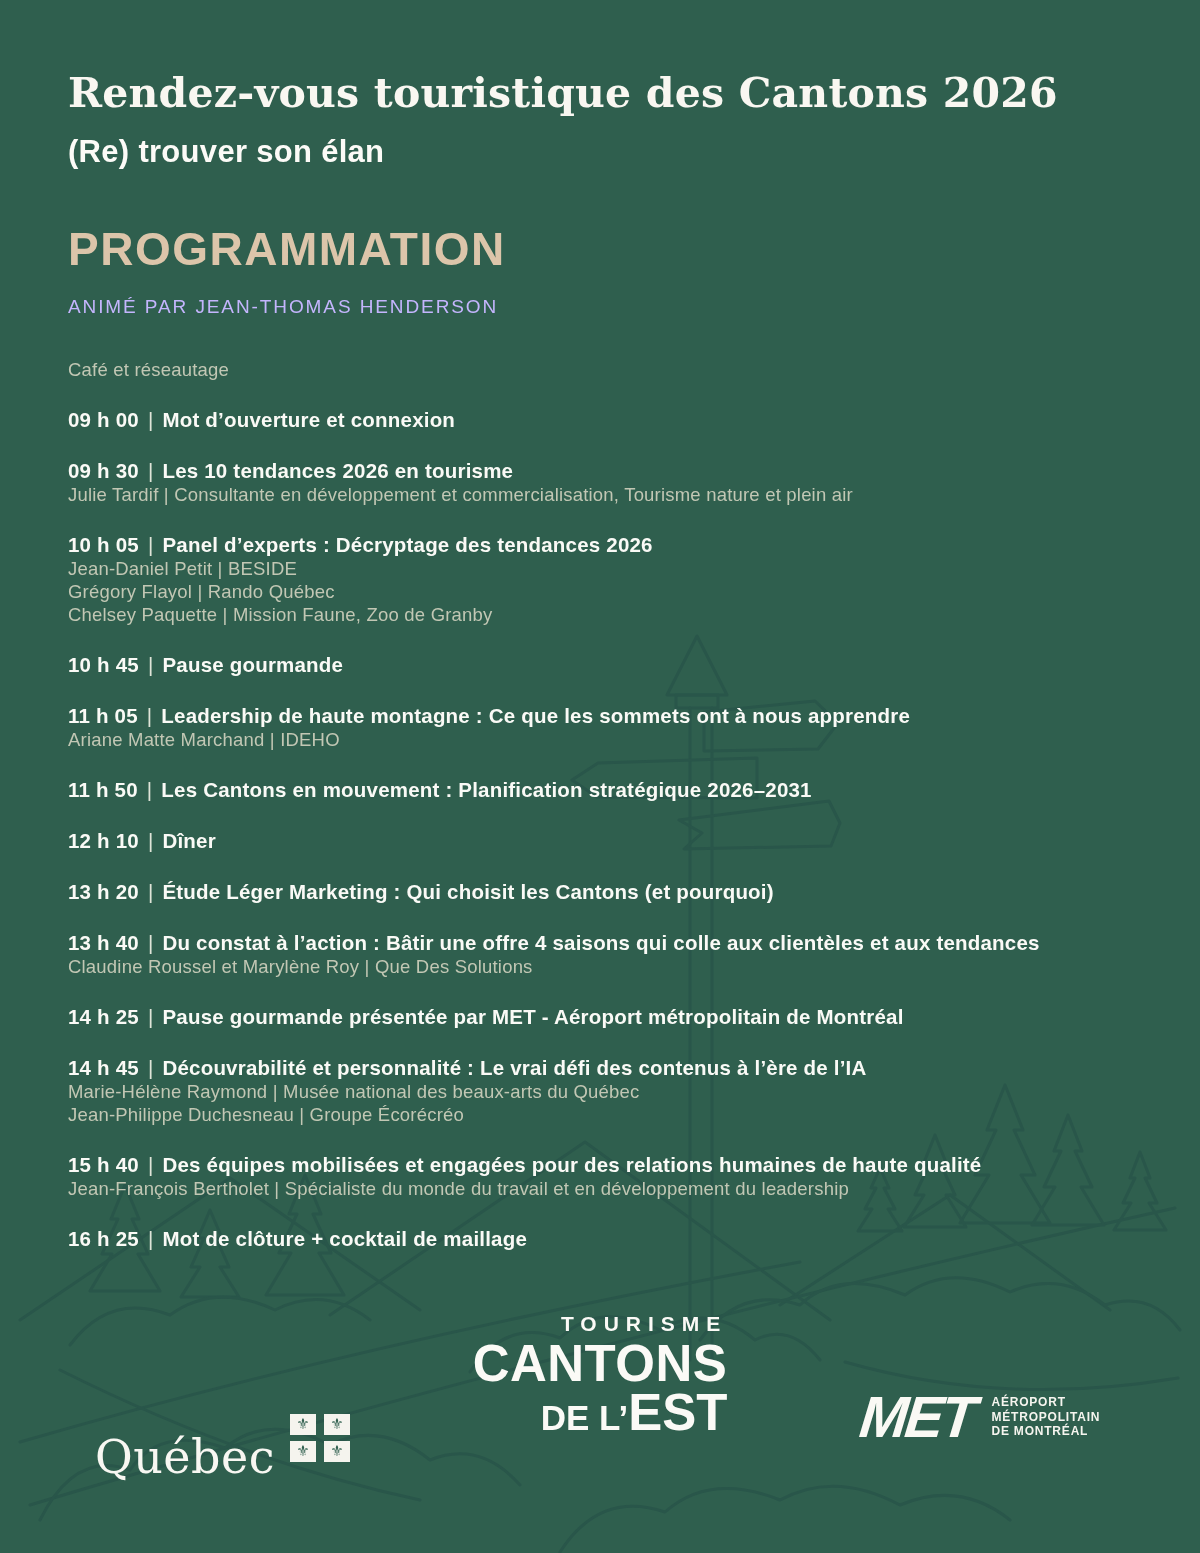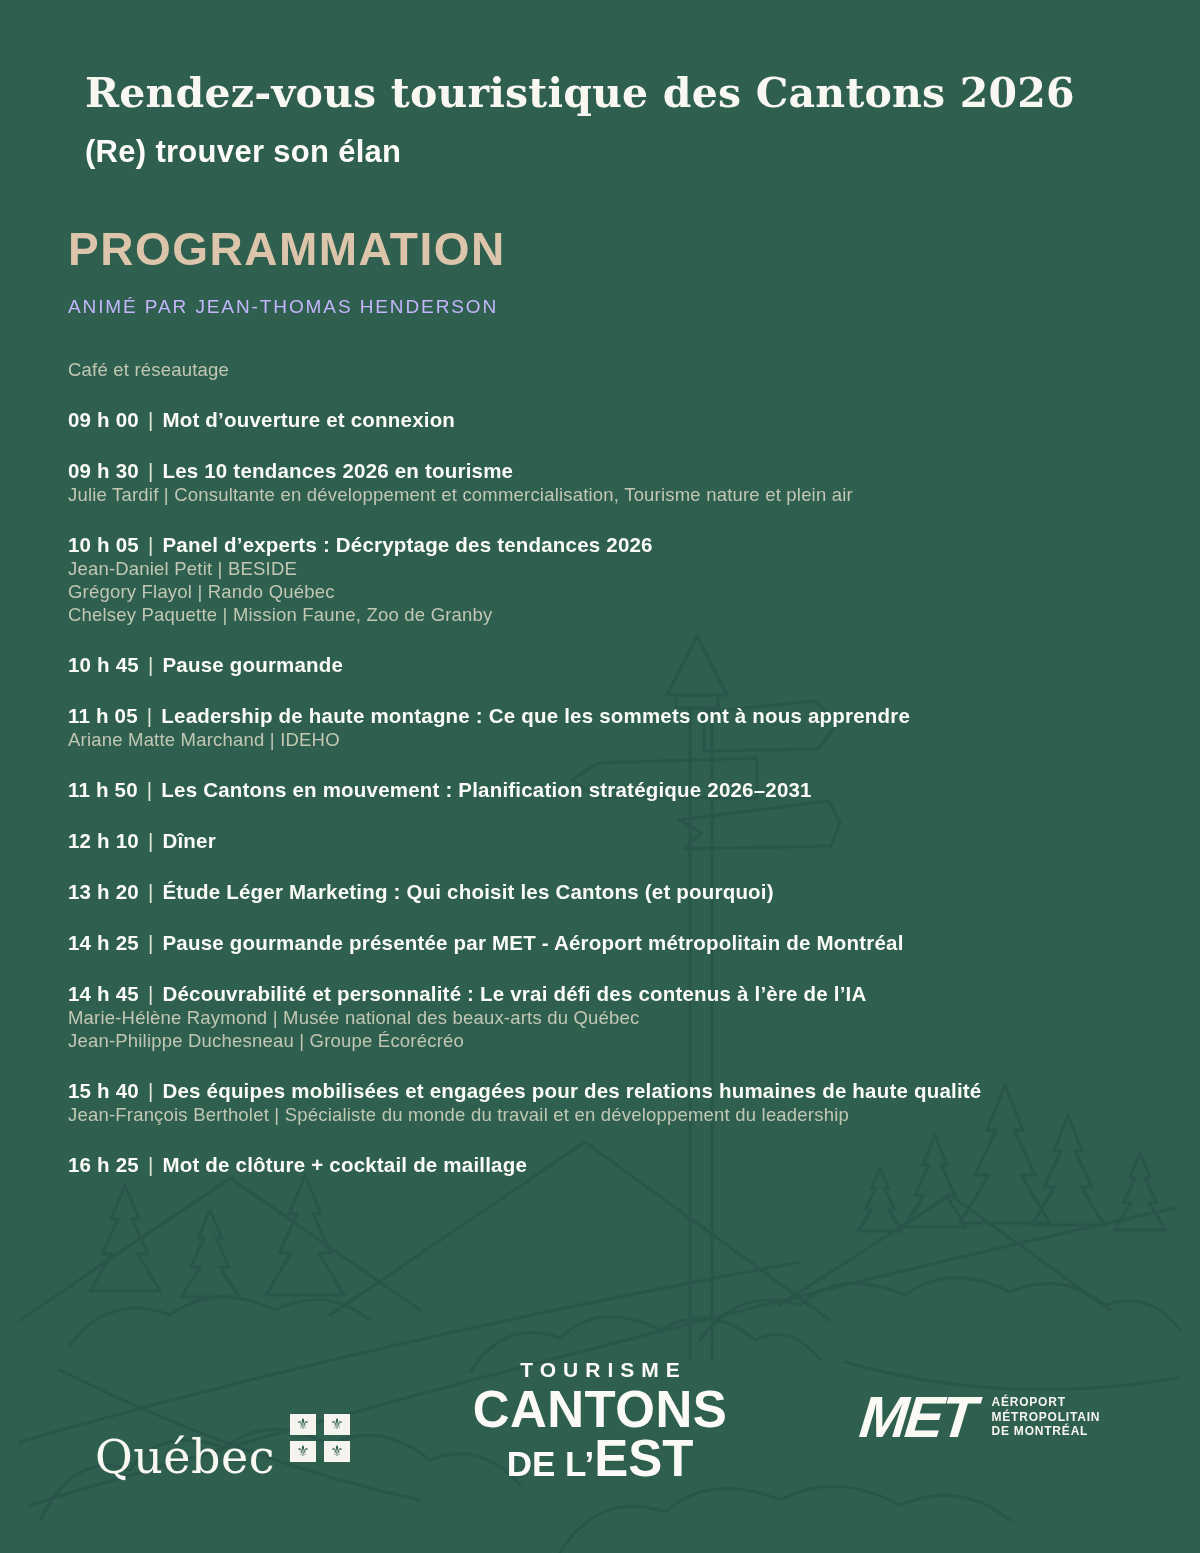--- a/index.html
+++ b/index.html
@@ -5,21 +5,21 @@
   html,body{margin:0;padding:0;}
   body{
     width:1200px;height:1553px;position:relative;overflow:hidden;
     background:#2F5F4E;
     font-family:"Liberation Sans", sans-serif;
   }
   .bg-art{position:absolute;left:0;top:0;z-index:0;}
   .content{position:absolute;inset:0;z-index:1;}
 
   
-  .header{position:absolute;left:68px;top:70px;margin-left:17px;}
+  .header{position:absolute;left:68px;top:70px;}
   .doc-title{
     font-family:"DejaVu Serif", serif;font-weight:700;font-size:41px;
     line-height:47px;color:#F9F7F1;letter-spacing:0.2px;white-space:nowrap;
   }
   .doc-subtitle{
     margin-top:17px;font-size:31px;font-weight:700;color:#FCFBF7;
     letter-spacing:0.3px;white-space:nowrap;
   }
 
   
@@ -51,21 +51,21 @@
   
   .quebec-logo{position:absolute;left:95px;top:1396px;display:flex;align-items:center;}
   .quebec-word{
     font-family:"DejaVu Serif", serif;font-size:46px;font-weight:400;
     color:#F8F7F2;line-height:1;letter-spacing:0.5px;margin-top:38px;
   }
   .quebec-flag{margin-left:15px;display:grid;grid-template-columns:26px 26px;grid-template-rows:21px 21px;gap:6px 8px;}
   .quebec-flag .cell{background:#F5F4EE;display:flex;align-items:center;justify-content:center;}
   .quebec-flag .fdl{font-family:"DejaVu Sans", sans-serif;font-size:15px;line-height:1;color:#2F5F4E;}
 
-  .cantons-logo{position:absolute;left:600px;top:1358px;transform:translateX(-50%);text-align:center;color:#FBFAF6;}
+  .cantons-logo{position:absolute;left:600px;top:1312px;transform:translateX(-50%);text-align:right;color:#FBFAF6;}
   .cantons-l1{font-size:21px;font-weight:800;letter-spacing:7px;text-indent:7px;line-height:24px;white-space:nowrap;}
   .cantons-l2{font-size:51px;font-weight:900;line-height:52px;letter-spacing:0.5px;margin-top:2px;white-space:nowrap;}
   .cantons-l3{line-height:46px;margin-top:0;white-space:nowrap;}
   .cantons-l3 .small{font-size:35px;font-weight:900;vertical-align:baseline;}
   .cantons-l3 .big{font-size:51px;font-weight:900;vertical-align:baseline;}
 
   .met-logo{position:absolute;left:860px;top:1388px;display:flex;align-items:center;}
   .met-word{
     font-size:58px;font-weight:900;font-style:italic;color:#FAF9F4;
     letter-spacing:-3px;line-height:1;transform:skewX(-6deg);
@@ -172,20 +172,24 @@
     </div>
 
     <div class="item">
       <div class="item-heading"><span>12 h 10</span><span class="sep">|</span><span>Dîner</span></div>
     </div>
 
     <div class="item">
       <div class="item-heading"><span>13 h 20</span><span class="sep">|</span><span>Étude Léger Marketing : Qui choisit les Cantons (et pourquoi)</span></div>
     </div>
 
+    <div class="item">
+      <div class="item-heading"><span>13 h 40</span><span class="sep">|</span><span>Du constat à l’action : Bâtir une offre 4 saisons qui colle aux clientèles et aux tendances</span></div>
+      <div class="item-detail">Claudine Roussel et Marylène Roy | Que Des Solutions</div>
+    </div>
 
     <div class="item">
       <div class="item-heading"><span>14 h 25</span><span class="sep">|</span><span>Pause gourmande présentée par MET - Aéroport métropolitain de Montréal</span></div>
     </div>
 
     <div class="item">
       <div class="item-heading"><span>14 h 45</span><span class="sep">|</span><span>Découvrabilité et personnalité : Le vrai défi des contenus à l’ère de l’IA</span></div>
       <div class="item-detail">Marie-Hélène Raymond | Musée national des beaux-arts du Québec</div>
       <div class="item-detail">Jean-Philippe Duchesneau | Groupe Écorécréo</div>
     </div>

